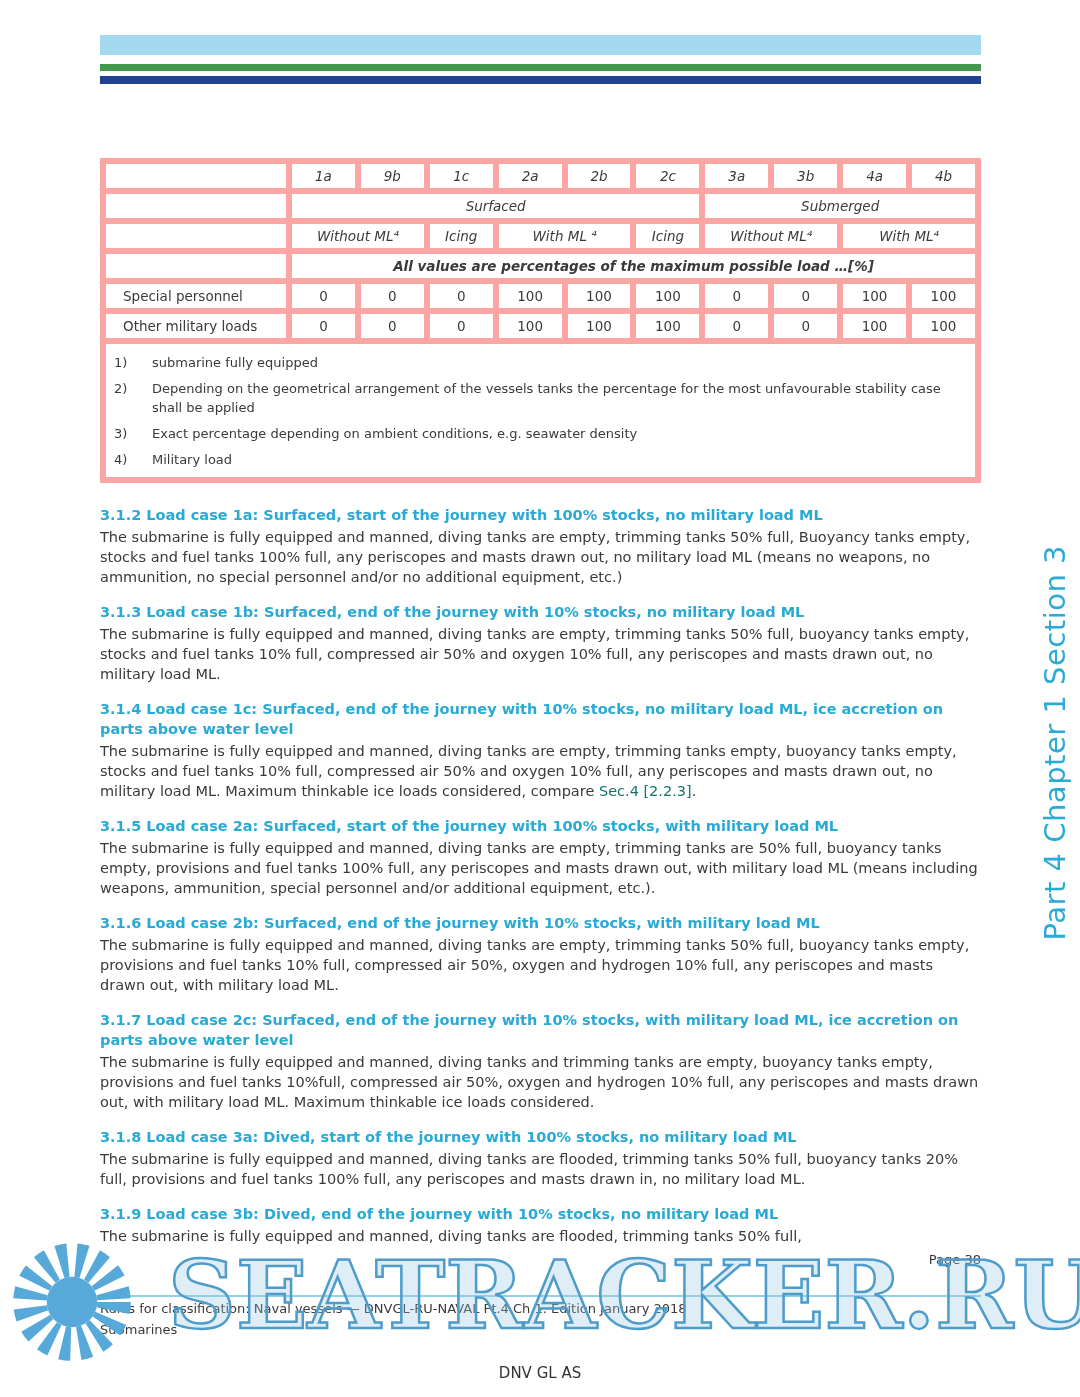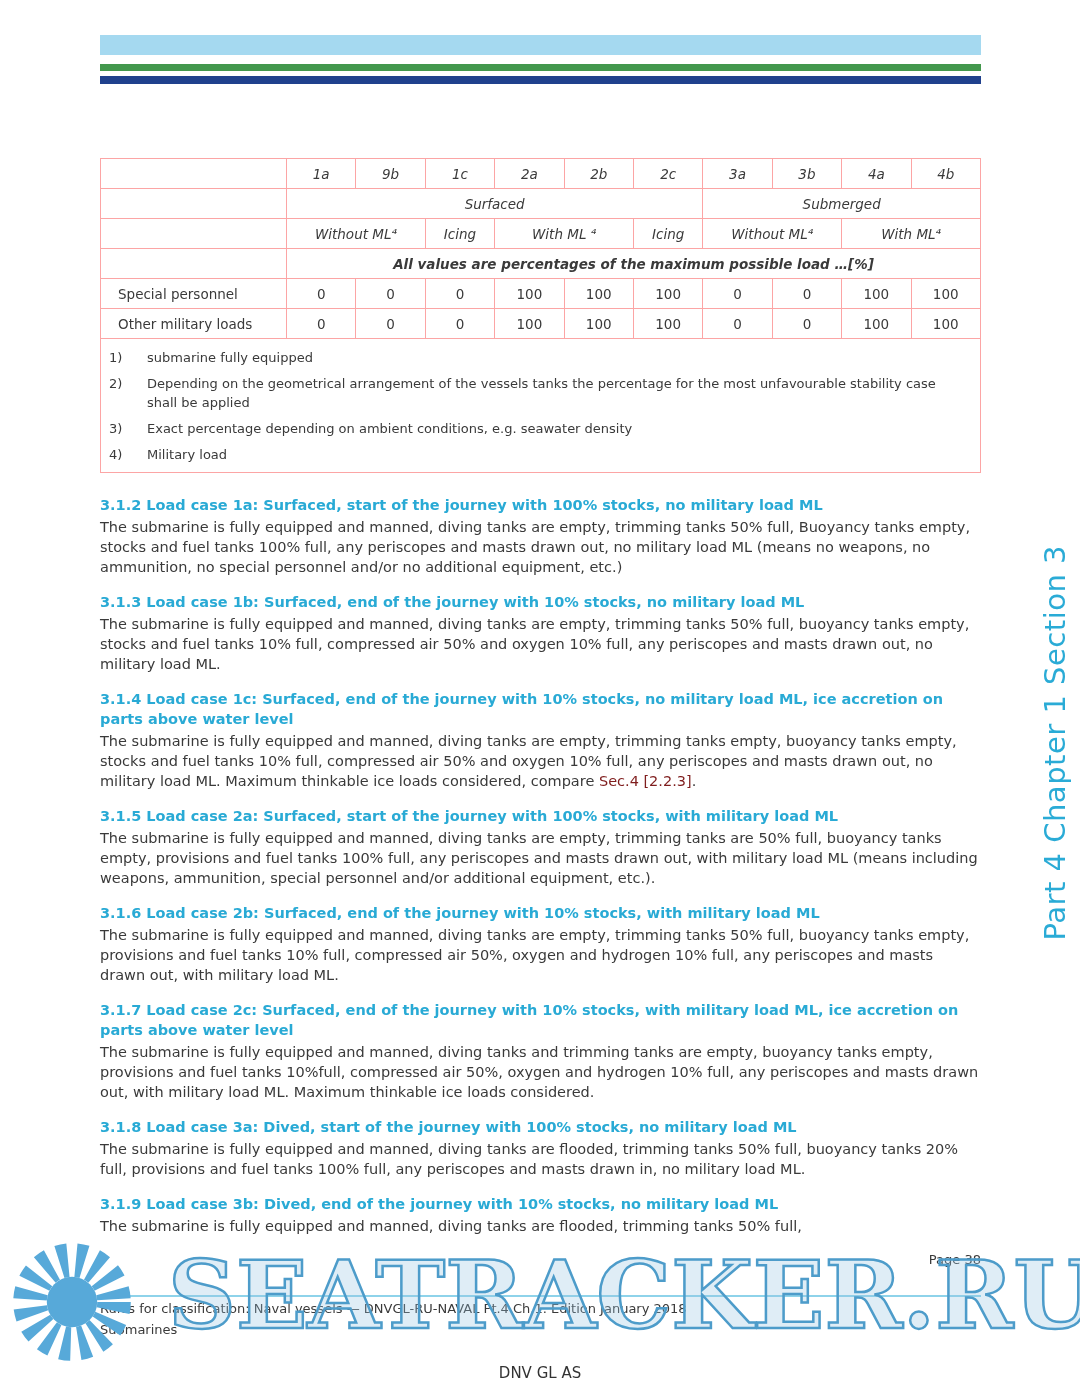--- a/index.html
+++ b/index.html
@@ -16,38 +16,38 @@
   
   .bars { margin-top:35px; }
   .bar-light { height:20px; background:#a5d9f0; }
   .bar-green { height:7px;  background:#43984d; margin-top:9px; }
   .bar-navy  { height:8px;  background:#20418d; margin-top:5px; }
 
   
   table.load-table { border-collapse:collapse; width:100%; margin-top:74px; table-layout:fixed; }
   .load-table col.col-label { width:186px; }
   .load-table td {
-    border:1px solid #fca5a5;
+    border:6px solid #fca5a5;
     text-align:center; vertical-align:middle;
     font-size:13.5px; padding:4px 3px; height:30px;
   }
   .load-table td.hdr { font-style:italic; }
   .load-table td.lbl { text-align:left; padding-left:17px; }
   .load-table td.note { font-style:italic;font-weight:bold; }
   .load-table td.fnotes-cell { text-align:left; padding:9px 10px 8px 8px; height:auto; }
   .fn { display:grid; grid-template-columns:30px 1fr; column-gap:8px; font-size:13px; line-height:19px; margin-bottom:7px; }
   .fn:last-child { margin-bottom:0; }
 
   
   .sections { margin-top:22px; }
   .doc-section { margin-top:15px; }
   .doc-section.first { margin-top:16px; }
   .doc-section h3 { font-size:14.5px; line-height:20px; color:#29aad5; font-weight:bold; margin-bottom:2px; }
   .doc-section p  { font-size:14.5px; line-height:20px; }
-  .doc-link { color:#7f1d1d; text-decoration:none; cursor:pointer; }
+  .doc-link { color:#0f766e; text-decoration:none; cursor:pointer; }
 
   
   .sidebar-label {
     position:absolute; top:545px; right:42px;
     transform-origin:top right; transform:rotate(-90deg);
     white-space:nowrap;
     color:#2aabd6; font-size:29px; letter-spacing:0.5px;
   }
 
   

